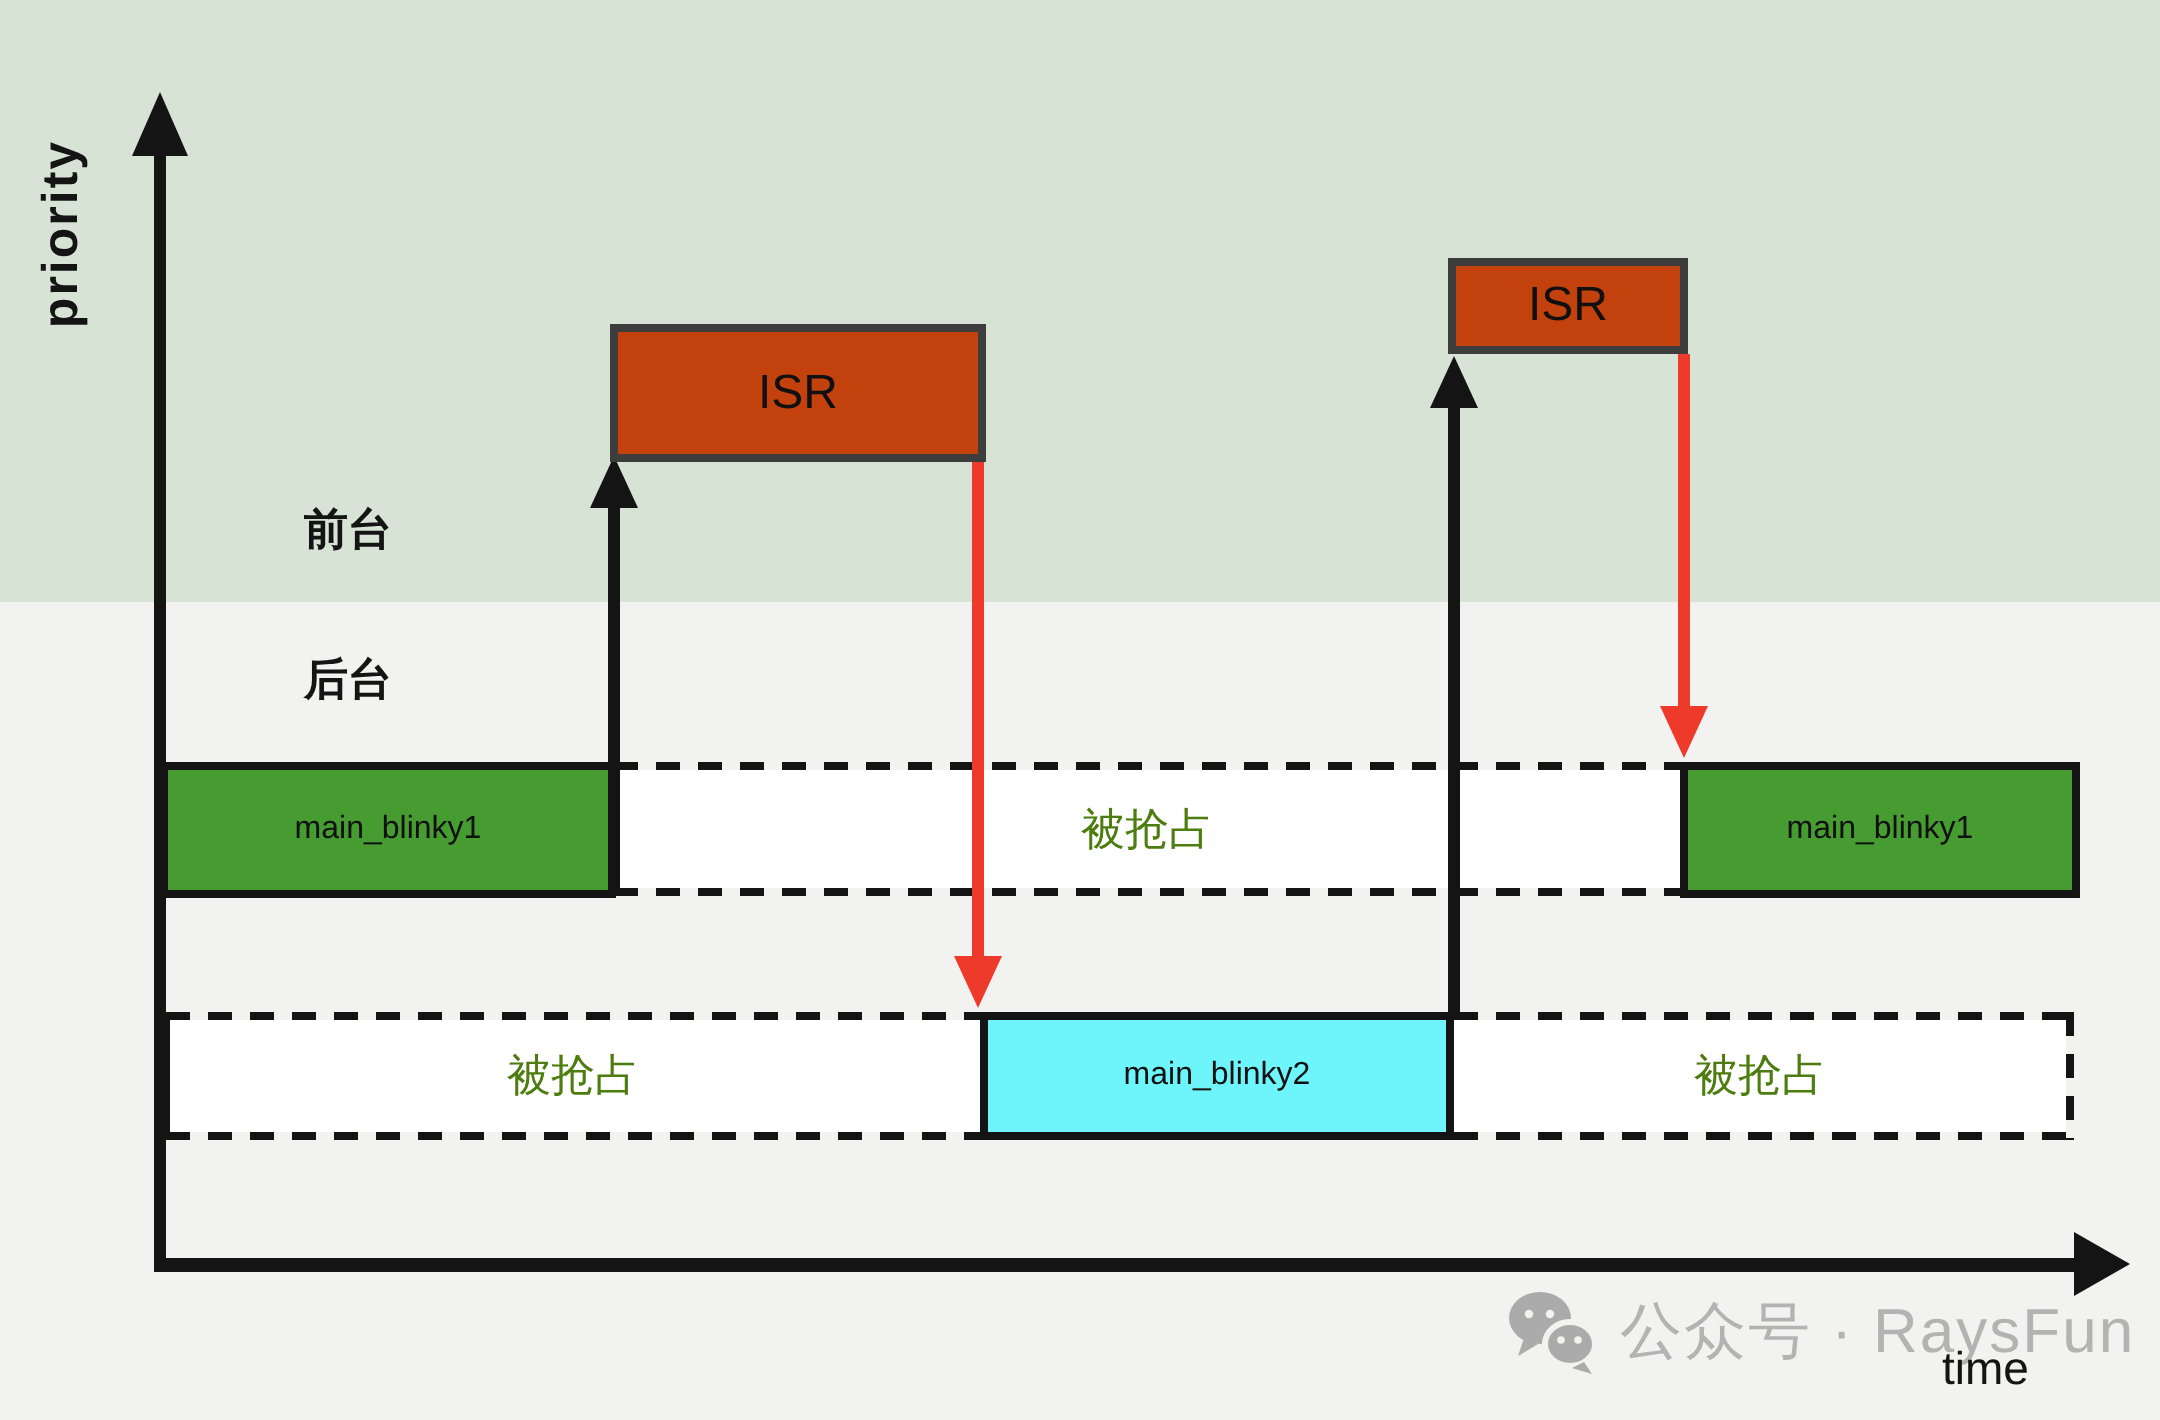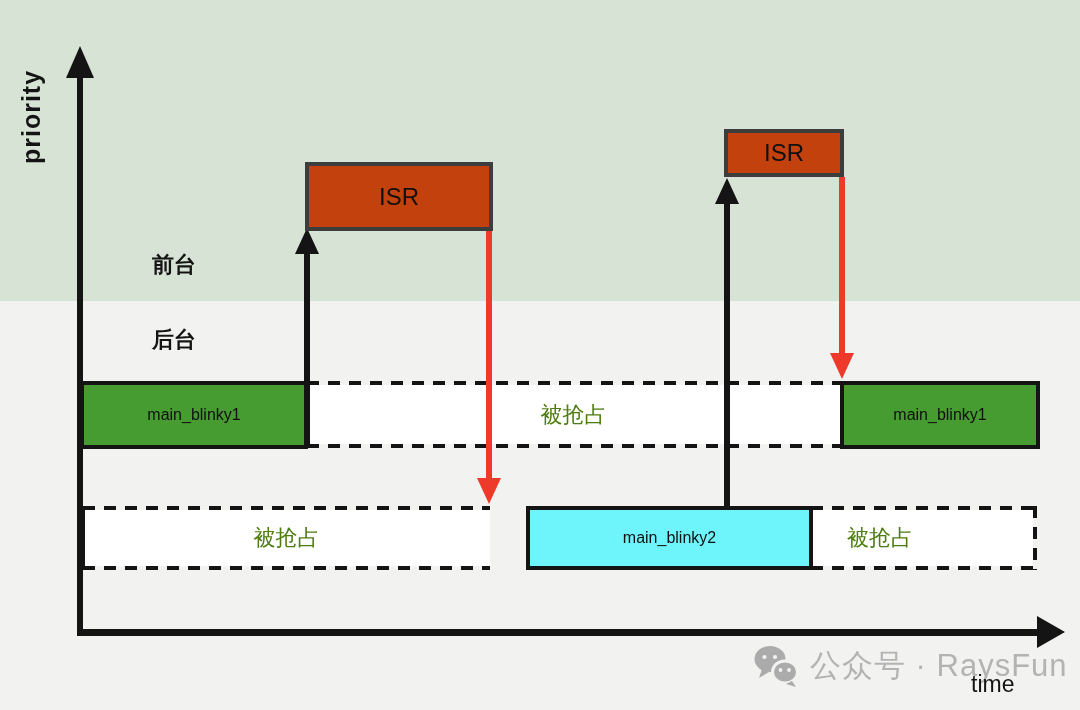--- a/index.html
+++ b/index.html
@@ -88,21 +88,21 @@
   <div class="abs head-down-red" style="left:477px; top:478px;"></div>
 
   <div class="abs arrow-line-black" style="left:724px; top:200px; height:308px;"></div>
   <div class="abs head-up-black" style="left:715px; top:178px;"></div>
 
   <div class="abs arrow-line-red" style="left:839px; top:177px; height:178px;"></div>
   <div class="abs head-down-red" style="left:830px; top:353px;"></div>
 
   <div class="abs node task-green" style="left:80px; top:381px; width:228px; height:68px;">main_blinky1</div>
   <div class="abs node task-green" style="left:840px; top:381px; width:200px; height:68px;">main_blinky1</div>
-  <div class="abs node task-cyan" style="left:490px; top:506px; width:287px; height:64px;margin-left:36px;">main_blinky2</div>
+  <div class="abs node task-cyan" style="left:490px; top:506px; width:237px; height:64px;">main_blinky2</div>
 
   <div class="abs node isr-box" style="left:305px; top:162px; width:188px; height:69px;">ISR</div>
   <div class="abs node isr-box" style="left:724px; top:129px; width:120px; height:48px;">ISR</div>
 
   <div class="abs y-axis-line"></div>
   <div class="abs y-axis-head"></div>
   <div class="abs x-axis-line"></div>
   <div class="abs x-axis-head"></div>
 
   <div class="abs y-label">priority</div>

